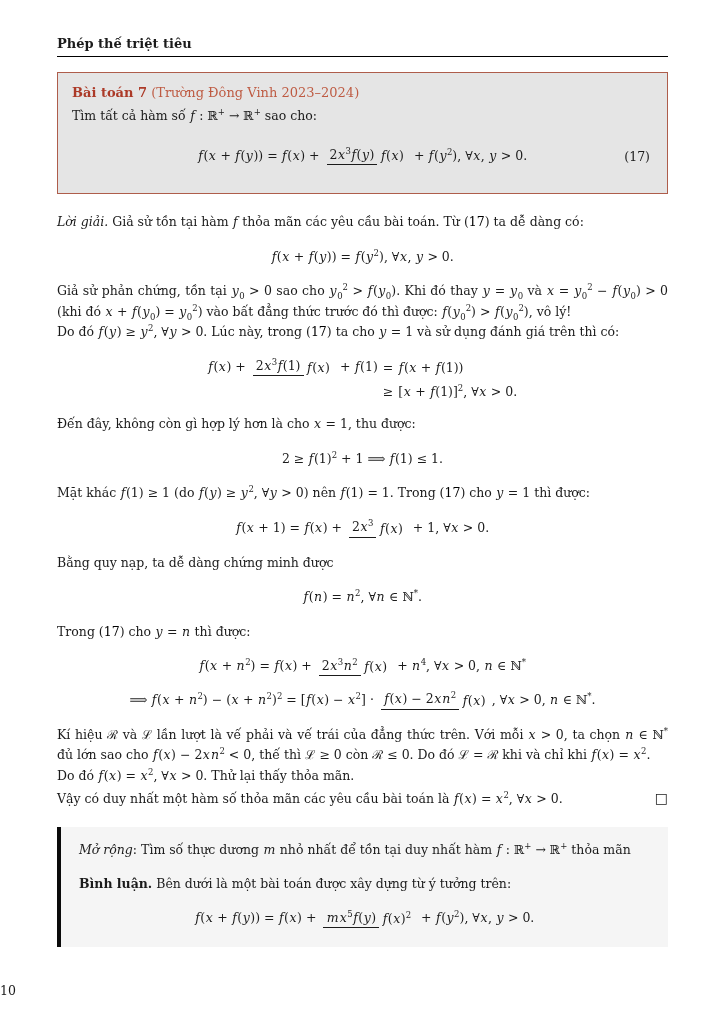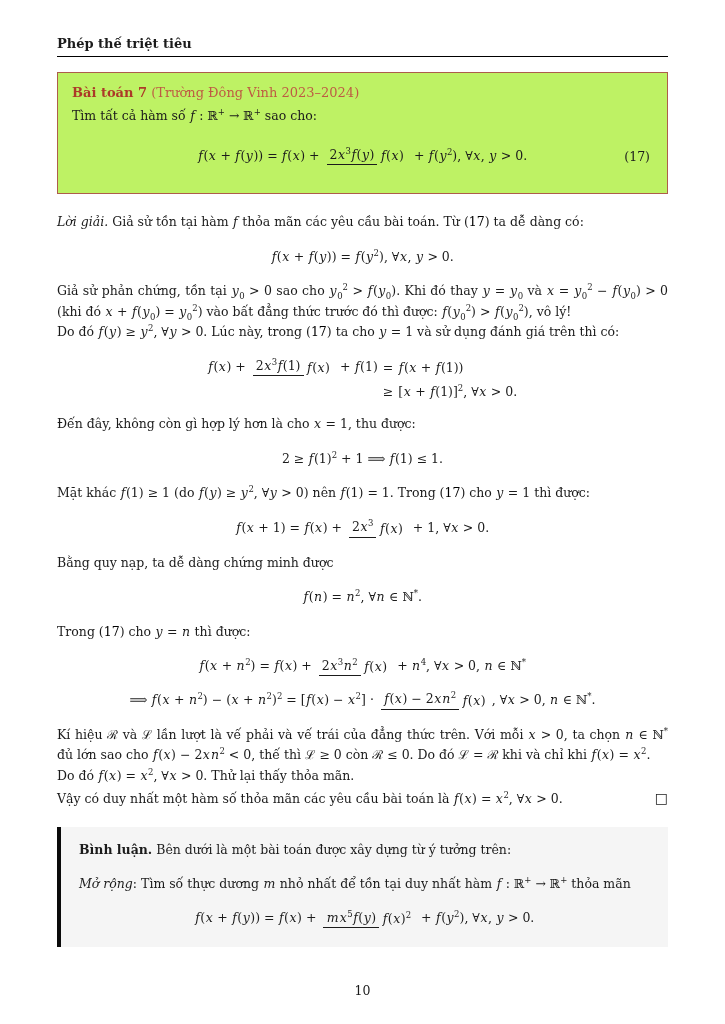--- a/index.html
+++ b/index.html
@@ -22,21 +22,21 @@
     border-bottom: 1.4px solid #000;
     font-weight: 700;
     font-size: 13px;
   }
 
   
   .problem-box {
     margin-top: 15px;
     margin-bottom: 18px;
     border: 1.4px solid #AE5D4B;
-    background: #bef264;
+    background: #e5e5e5;
     padding: 12px 14px 14px;
   }
   .pb-title { margin-bottom: 8px; font-size: 13px; }
   .pb-name { color: #AC3A28; font-weight: 700; }
   .pb-src { color: #BE5B43; }
 
   .eqrow {
     position: relative;
     display: flex; justify-content: center; align-items: center;
     margin-top: 12px; margin-bottom: 2px;
@@ -92,21 +92,21 @@
     margin-top: 17px;
     background: #F5F5F5;
     border-left: 4.5px solid #0b0b0b;
     padding: 13px 18px 15px;
   }
   .comment-box .para:first-child { margin-top: 0; }
   .comment-box .deq { margin-bottom: 4px; }
 
   .footer {
     position: absolute; bottom: 26px; left: 0; width: 100%;
-    text-align: center; font-size: 12.5px;
+    text-align: left; font-size: 12.5px;
   }
 </style>
 </head>
 <body>
 
 <div class="content">
 
   <div class="header">
     <span>Phép thế triệt tiêu</span>
   </div>
@@ -188,22 +188,22 @@
   <div class="para">
     <span class="pseg">Kí hiệu <span class="m">ℛ</span> và <span class="m">ℒ</span> lần lượt là vế phải và vế trái của đẳng thức trên. Với mỗi <span class="m"><i>x</i> &gt; 0</span>, ta chọn <span class="m"><i>n</i> ∈ ℕ<sup>*</sup></span> đủ lớn sao cho <span class="m"><i>f</i>(<i>x</i>) − 2<i>x</i><i>n</i><sup>2</sup> &lt; 0</span>, thế thì <span class="m">ℒ ≥ 0</span> còn <span class="m">ℛ ≤ 0</span>. Do đó <span class="m">ℒ = ℛ</span> khi và chỉ khi <span class="m"><i>f</i>(<i>x</i>) = <i>x</i><sup>2</sup></span>.</span>
     <span class="pseg">Do đó <span class="m"><i>f</i>(<i>x</i>) = <i>x</i><sup>2</sup>, ∀<i>x</i> &gt; 0</span>. Thử lại thấy thỏa mãn.</span>
     <span class="pseg qedline">
       <span>Vậy có duy nhất một hàm số thỏa mãn các yêu cầu bài toán là <span class="m"><i>f</i>(<i>x</i>) = <i>x</i><sup>2</sup>, ∀<i>x</i> &gt; 0.</span></span>
       <span class="qed">□</span>
     </span>
   </div>
 
   <div class="comment-box">
+    <div class="para"><em>Mở rộng</em>: Tìm số thực dương <span class="m"><i>m</i></span> nhỏ nhất để tồn tại duy nhất hàm <span class="m"><i>f</i> : ℝ<sup>+</sup> → ℝ<sup>+</sup></span> thỏa mãn</div>
     <div class="para"><strong>Bình luận.</strong> Bên dưới là một bài toán được xây dựng từ ý tưởng trên:</div>
-    <div class="para"><em>Mở rộng</em>: Tìm số thực dương <span class="m"><i>m</i></span> nhỏ nhất để tồn tại duy nhất hàm <span class="m"><i>f</i> : ℝ<sup>+</sup> → ℝ<sup>+</sup></span> thỏa mãn</div>
     <div class="deq">
         <span class="m"><i>f</i>(<i>x</i> + <i>f</i>(<i>y</i>)) = <i>f</i>(<i>x</i>) + <span class="frac">
             <span class="num"><i>m</i><i>x</i><sup>5</sup><i>f</i>(<i>y</i>)</span>
             <span class="den"><i>f</i>(<i>x</i>)<sup>2</sup></span>
           </span> + <i>f</i>(<i>y</i><sup>2</sup>), ∀<i>x</i>, <i>y</i> &gt; 0.</span>
       </div>
   </div>
 
 </div>
 

